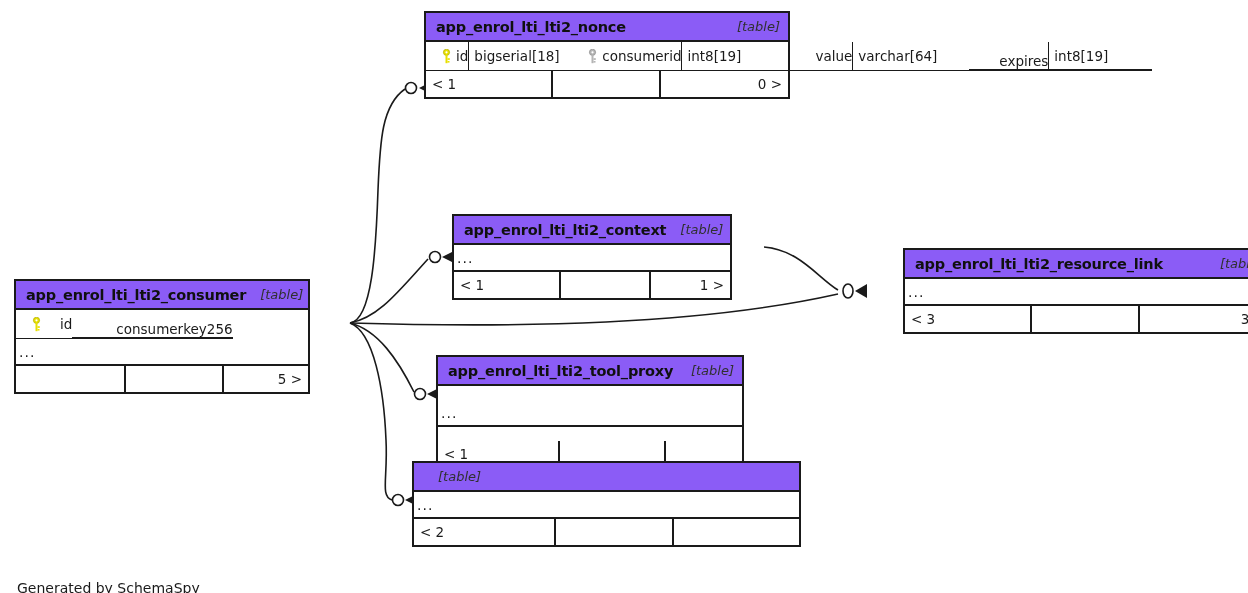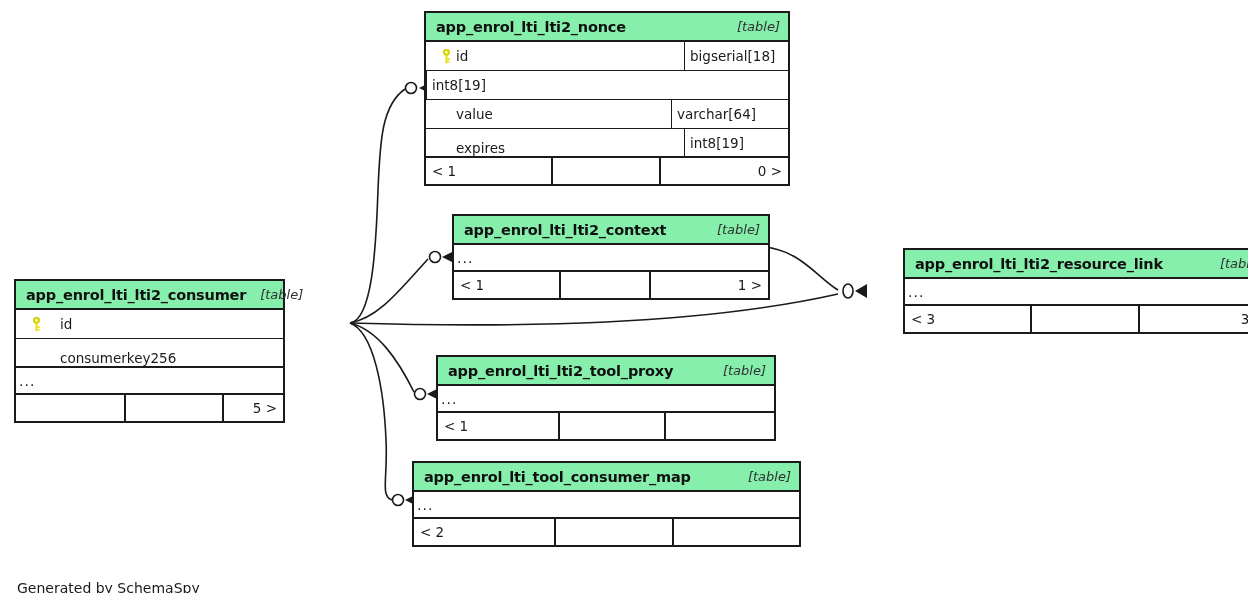--- a/index.html
+++ b/index.html
@@ -31,21 +31,21 @@
   .table-node {
     position: absolute;
     box-sizing: border-box;
     border: 2px solid #1a1a1a;
     background: #ffffff;
     display: flex;
     flex-direction: column;
   }
   .tbl-header {
     box-sizing: border-box;
-    background: #86efac;
+    background: #8b5cf6;
     border-bottom: 2px solid #1a1a1a;
     display: flex;
     align-items: center;
     justify-content: space-between;
     padding: 0 8px 0 10px;
     height: 29px;
     flex: 0 0 29px;
   }
   .tbl-title {
     font-weight: bold;
@@ -56,21 +56,20 @@
   }
   .tbl-tag {
     font-size: 13px;
     color: #303030;
     white-space: nowrap;
     padding-left: 14px;
     font-style: italic;
   }
   .tbl-rows {
     display: flex;
-    flex-direction: column;
   }
   .tbl-row {
     box-sizing: border-box;
     display: flex;
     height: 29px;
     flex: 0 0 29px;
     border-bottom: 1px solid #1a1a1a;
     align-items: center;
   }
   .tbl-row.thick-bottom {
@@ -211,20 +210,30 @@
             <rect x="4.5" y="5.6" width="2" height="8.6" fill="#e8e000"></rect>
             <rect x="6.5" y="9.2" width="2.3" height="1.7" fill="#e8e000"></rect>
             <rect x="6.5" y="12" width="2.0" height="1.6" fill="#e8e000"></rect>
           </svg>
           <span class="name-text">id</span>
         </span>
         <span class="col-type" style="width:104px;">bigserial[18]</span>
       </div>
 
       <div class="tbl-row">
+        <span class="col-name">
+          <svg class="keyicon" viewBox="0 0 11 15">
+            <circle cx="5.5" cy="3.3" r="3.1" fill="#b4b4b4" stroke="#8a8a8a" stroke-width="0.7"></circle>
+            <circle cx="5.5" cy="3.3" r="1.1" fill="#ffffff"></circle>
+            <rect x="4.5" y="5.6" width="2" height="8.6" fill="#b4b4b4"></rect>
+            <rect x="6.5" y="9.2" width="2.3" height="1.7" fill="#b4b4b4"></rect>
+            <rect x="6.5" y="12" width="2.0" height="1.6" fill="#b4b4b4"></rect>
+          </svg>
+          <span class="name-text">consumerid</span>
+        </span>
         <span class="col-type" style="width:104px;">int8[19]</span>
       </div>
 
       <div class="tbl-row">
         <span class="col-name">
           <span class="keyspacer"></span>
           <span class="name-text">value</span>
         </span>
         <span class="col-type" style="width:117px;">varchar[64]</span>
       </div>
@@ -238,21 +247,21 @@
       </div>
 
     </div>
     <div class="tbl-footer">
       <span class="foot-cell foot-left" style="width:125px;">&lt; 1</span>
       <span class="foot-cell foot-mid" style="width:110px;"></span>
       <span class="foot-cell foot-right" style="flex:1 1 auto;">0 &gt;</span>
     </div>
   </div>
 
-  <div class="table-node" style="left:452px; top:214px; width:318px;">
+  <div class="table-node" style="left:452px; top:214px; width:280px;">
     <div class="tbl-header">
       <span class="tbl-title">app_enrol_lti_lti2_context</span>
       <span class="tbl-tag">[table]</span>
     </div>
     <div class="ellipsis-row">...</div>
     <div class="tbl-footer">
       <span class="foot-cell foot-left" style="width:105px;">&lt; 1</span>
       <span class="foot-cell foot-mid" style="width:92px;"></span>
       <span class="foot-cell foot-right" style="flex:1 1 auto;">1 &gt;</span>
     </div>
@@ -264,21 +273,21 @@
       <span class="tbl-tag">[table]</span>
     </div>
     <div class="ellipsis-row">...</div>
     <div class="tbl-footer">
       <span class="foot-cell foot-left" style="width:125px;">&lt; 3</span>
       <span class="foot-cell foot-mid" style="width:110px;"></span>
       <span class="foot-cell foot-right" style="flex:1 1 auto;">3 &gt;</span>
     </div>
   </div>
 
-  <div class="table-node" style="left:14px; top:279px; width:271px;">
+  <div class="table-node" style="left:14px; top:279px; width:296px;">
     <div class="tbl-header">
       <span class="tbl-title">app_enrol_lti_lti2_consumer</span>
       <span class="tbl-tag">[table]</span>
     </div>
     <div class="tbl-rows">
       <div class="tbl-row">
         <span class="col-name">
           <svg class="keyicon" viewBox="0 0 11 15">
             <circle cx="5.5" cy="3.3" r="3.1" fill="#e8e000" stroke="#b0ac00" stroke-width="0.7"></circle>
             <circle cx="5.5" cy="3.3" r="1.1" fill="#ffffff"></circle>
@@ -297,36 +306,35 @@
       </div>
     </div>
     <div class="ellipsis-row">...</div>
     <div class="tbl-footer">
       <span class="foot-cell foot-left" style="width:108px;"></span>
       <span class="foot-cell foot-mid" style="width:100px;"></span>
       <span class="foot-cell foot-right" style="flex:1 1 auto;">5 &gt;</span>
     </div>
   </div>
 
-  <div class="table-node" style="left:436px; top:355px; width:340px;">
+  <div class="table-node" style="left:436px; top:355px; width:308px;gap:14px;">
     <div class="tbl-header">
       <span class="tbl-title">app_enrol_lti_lti2_tool_proxy</span>
       <span class="tbl-tag">[table]</span>
     </div>
     <div class="ellipsis-row">...</div>
     <div class="tbl-footer">
       <span class="foot-cell foot-left" style="width:120px;">&lt; 1</span>
       <span class="foot-cell foot-mid" style="width:108px;"></span>
       <span class="foot-cell foot-right" style="flex:1 1 auto;"></span>
     </div>
   </div>
 
   <div class="table-node" style="left:412px; top:461px; width:389px;">
     <div class="tbl-header">
-      <span class="tbl-title">app_enrol_lti_tool_consumer_map</span>
       <span class="tbl-tag">[table]</span>
     </div>
     <div class="ellipsis-row">...</div>
     <div class="tbl-footer">
       <span class="foot-cell foot-left" style="width:140px;">&lt; 2</span>
       <span class="foot-cell foot-mid" style="width:120px;"></span>
       <span class="foot-cell foot-right" style="flex:1 1 auto;"></span>
     </div>
   </div>
 

